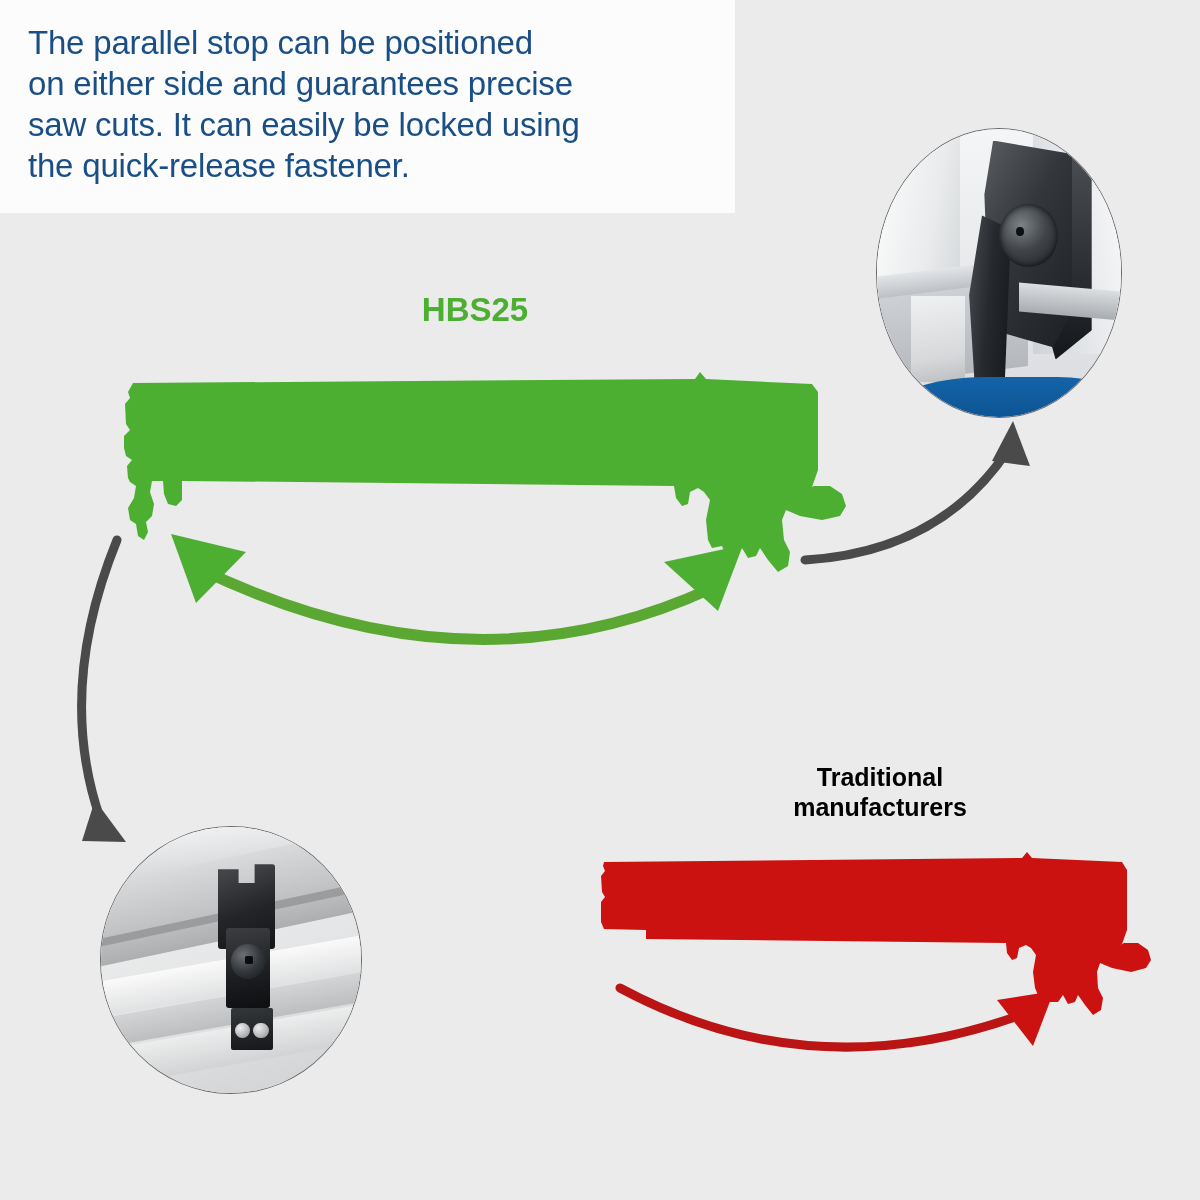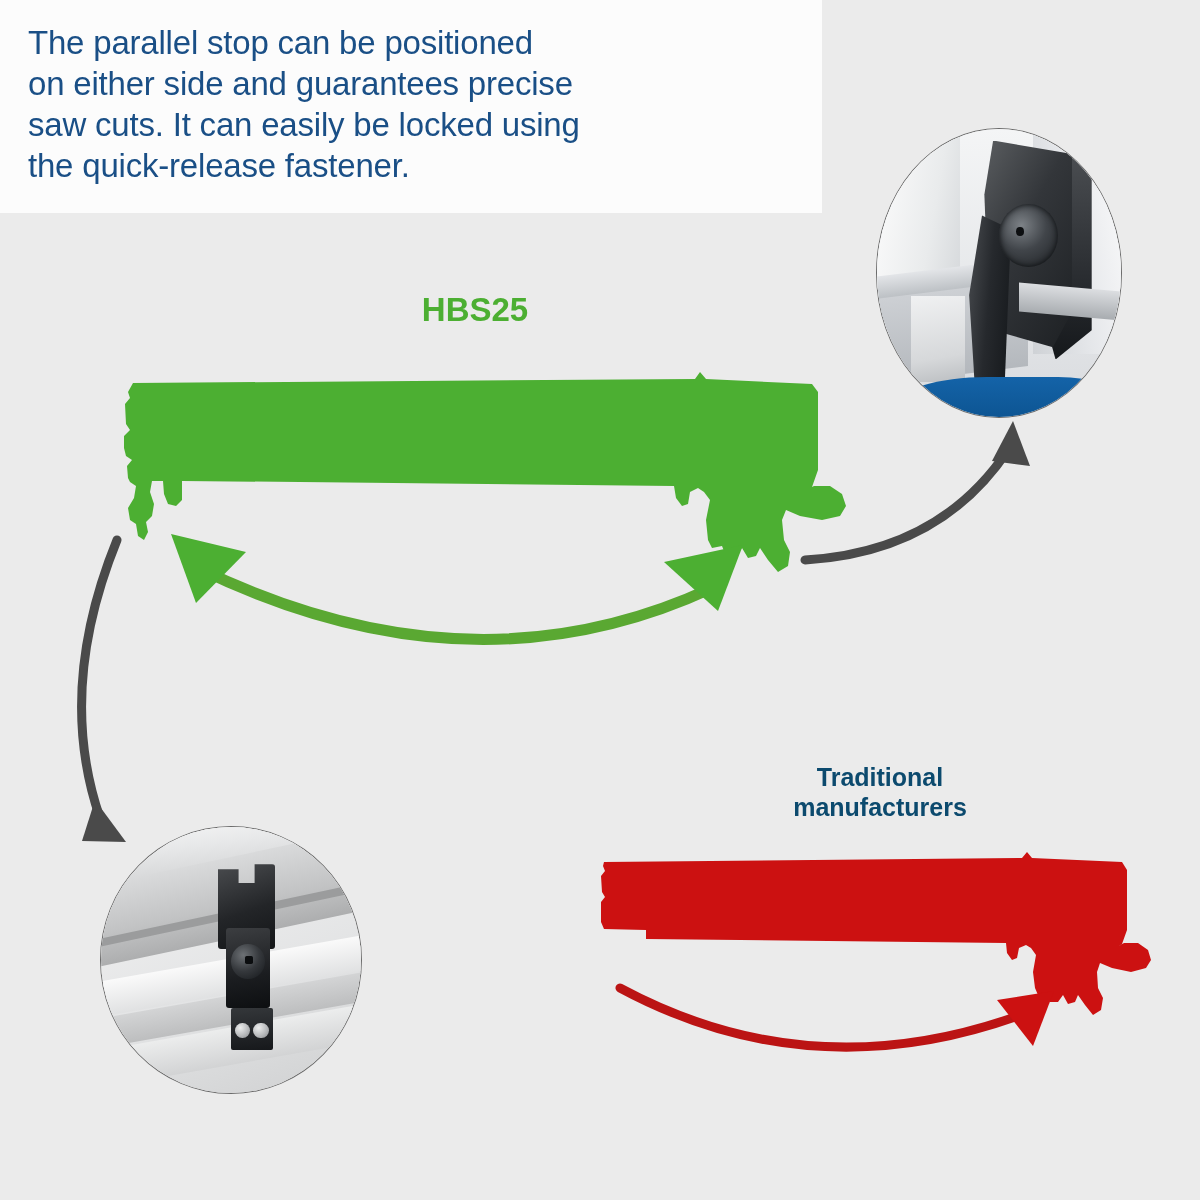--- a/index.html
+++ b/index.html
@@ -12,21 +12,21 @@
     position:relative;
   }
   #stage{
     position:absolute;inset:0;
     width:1200px;height:1200px;
     background:#ebebeb;
   }
   
   #caption-box{
     position:absolute;left:0;top:0;
-    width:822px;height:213px;
+    width:735px;height:213px;
     background:#fcfcfc;
     box-sizing:border-box;
     padding:22px 14px 0 28px;
   }
   #caption-text{
     color:#1a4f86;
     font-size:33px;
     line-height:41px;
     font-weight:400;
     letter-spacing:-0.2px;
@@ -40,21 +40,21 @@
     text-align:center;
     white-space:pre-line;
   }
   #label-hbs25{
     left:355px;top:295px;width:240px;
     color:#4CAF32;
     font-size:33px;line-height:30px;
   }
   #label-traditional{
     left:730px;top:762px;width:300px;
-    color:#0c4a6e;
+    color:#000000;
     font-size:25px;line-height:30px;
   }
   
   #art{
     position:absolute;left:0;top:0;
     width:1200px;height:1200px;
     pointer-events:none;
   }
   
   .photo-circle{

